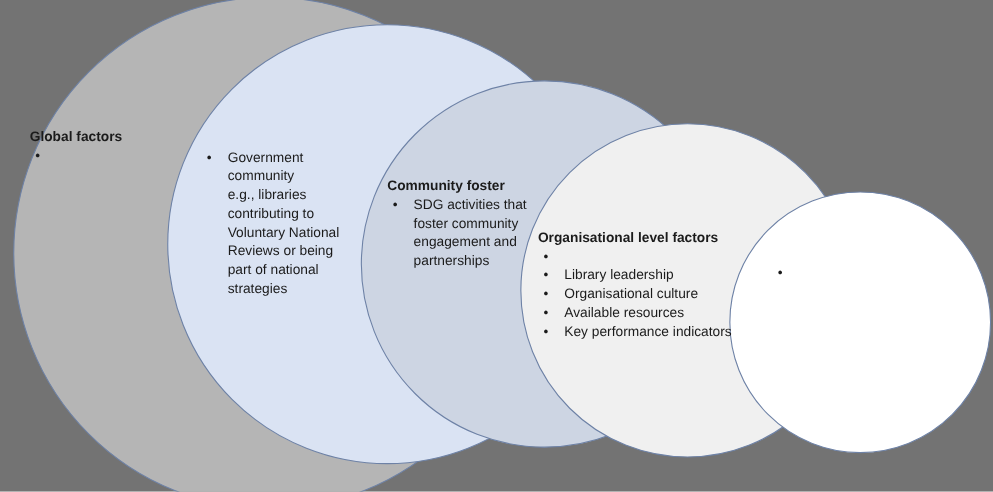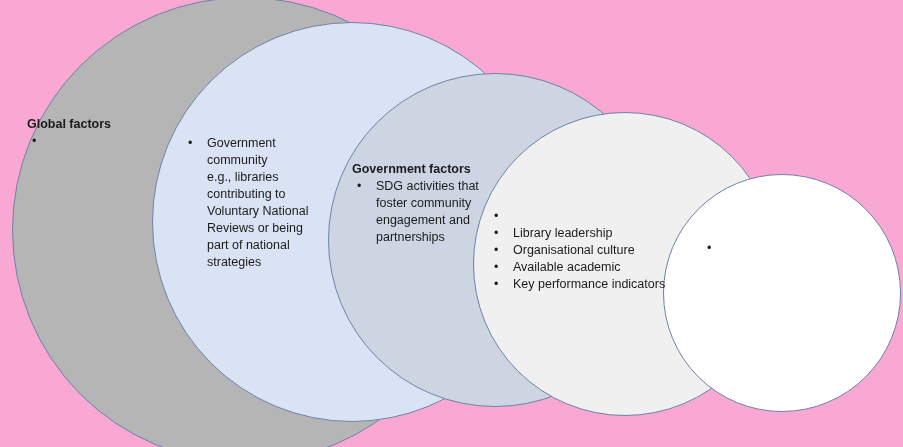--- a/index.html
+++ b/index.html
@@ -1,17 +1,17 @@
 <!DOCTYPE html>
 <html><head>
 <meta charset="utf-8">
 <style>
   html,body{margin:0;padding:0;background:#ffffff;}
   .canvas{
-    position:relative;width:903px;height:447px;overflow:hidden;background:#f9a8d4;
+    position:relative;width:903px;height:447px;overflow:hidden;background:#737373;
     font-family:"Liberation Sans",sans-serif;color:#1b1b1b;text-decoration:underline;
   }
   .circle{
     position:absolute;border-radius:50%;
     border:1.5px solid #6e82a6;box-sizing:border-box;
   }
   .label{position:absolute;font-size:12.5px;line-height:17px;}
   .title{font-weight:bold;}
   .brow{display:flex;align-items:flex-start;}
   .bullet{flex:0 0 24px;padding-left:5px;box-sizing:border-box;}
@@ -46,45 +46,46 @@
 e.g., libraries
 contributing to
 Voluntary National
 Reviews or being
 part of national
 strategies</span>
     </div>
   </div>
 
   <div class="label" style="left:352px;top:161px;width:145px;">
-    <div class="title">Government factors</div>
+    <div class="title">Community foster</div>
     <div class="brow">
       <span class="bullet">•</span>
       <span class="btext">SDG activities that
 foster community
 engagement and
 partnerships</span>
     </div>
   </div>
 
   <div class="label" style="left:489px;top:208px;width:200px;">
+    <div class="title">Organisational level factors</div>
     <div class="brow">
       <span class="bullet">•</span>
     </div>
     <div class="brow">
       <span class="bullet">•</span>
       <span class="btext">Library leadership</span>
     </div>
     <div class="brow">
       <span class="bullet">•</span>
       <span class="btext">Organisational culture</span>
     </div>
     <div class="brow">
       <span class="bullet">•</span>
-      <span class="btext">Available academic</span>
+      <span class="btext">Available resources</span>
     </div>
     <div class="brow">
       <span class="bullet">•</span>
       <span class="btext">Key performance indicators</span>
     </div>
   </div>
 
   <div class="label" style="left:702px;top:240px;width:172px;">
     <div class="brow">
       <span class="bullet">•</span>

